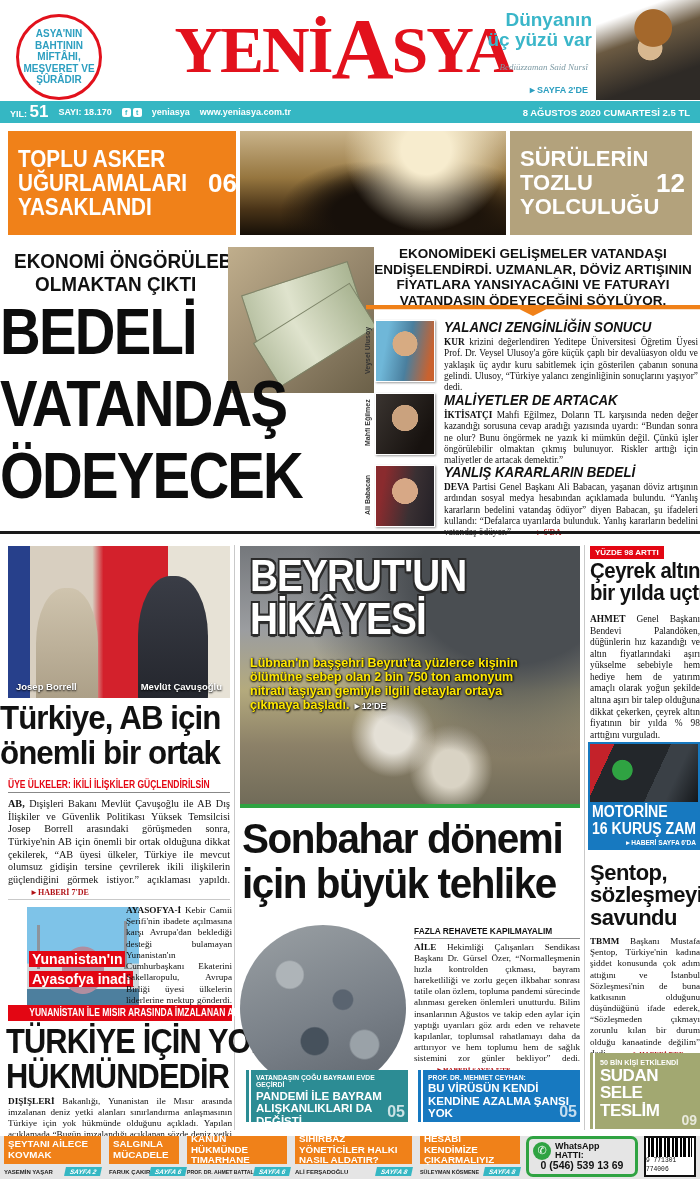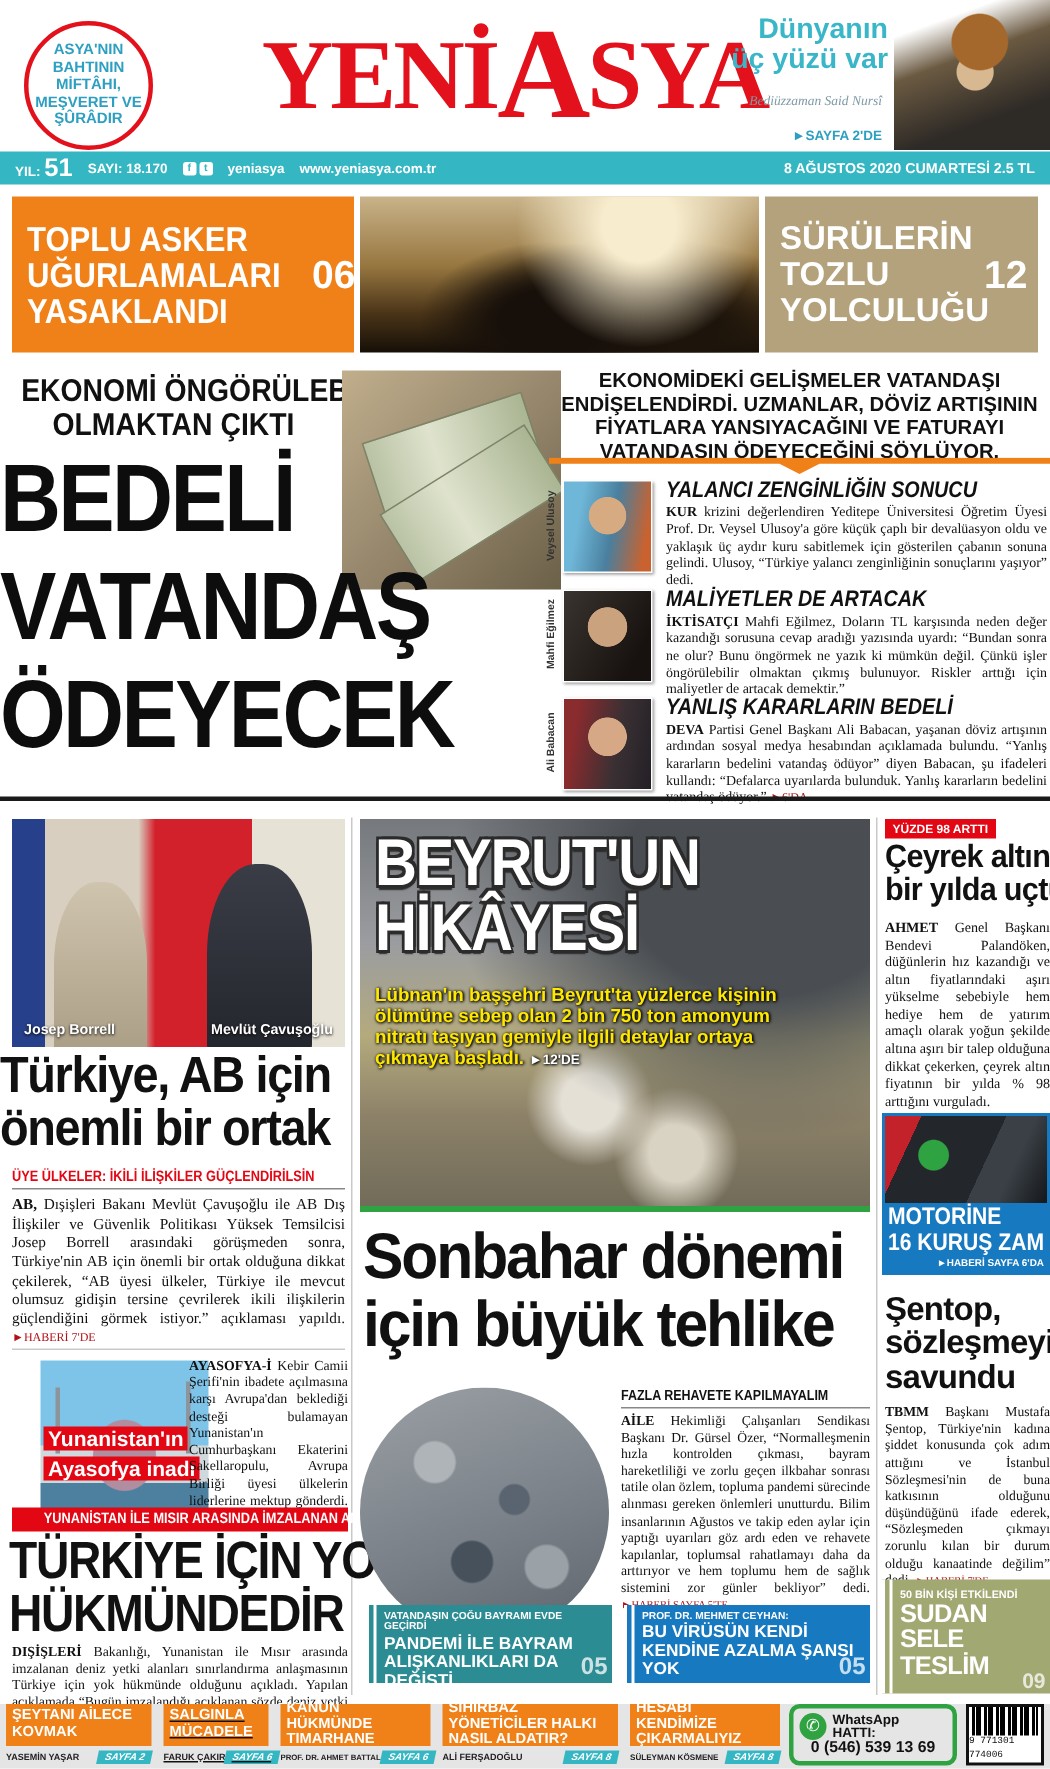--- a/index.html
+++ b/index.html
@@ -2,21 +2,21 @@
 <html><head>
 <meta charset="utf-8">
 <style>
   html,body{margin:0;padding:0;background:#e8e8e8;}
   #page{position:relative;width:700px;height:1179px;background:#fff;overflow:hidden;
         font-family:"Liberation Sans",sans-serif;color:#111;}
   .abs{position:absolute;}
   .cond{display:inline-block;transform:scaleX(.88);transform-origin:0 50%;white-space:nowrap;}
   .condc{display:inline-block;transform:scaleX(.9);transform-origin:50% 50%;white-space:nowrap;}
   .serif{font-family:"Liberation Serif",serif;text-align:justify;}
-  .ref{color:#b11217;font-weight:normal;font-size:8px;white-space:nowrap;}
+  .ref{color:#b11217;font-weight:bold;font-size:8px;white-space:nowrap;margin-left:22px;}
   
   .badge{left:16px;top:14px;width:86px;height:86px;border:3px solid #e2111c;border-radius:50%;
          display:flex;align-items:center;justify-content:center;text-align:center;
          color:#2d9fc0;font-weight:bold;font-size:10px;line-height:1.15;padding:4px;box-sizing:border-box;}
   .masthead{left:108px;top:6px;width:470px;text-align:center;color:#e2111c;
             font-family:"Liberation Serif",serif;font-weight:bold;letter-spacing:-2px;line-height:1;}
   .masthead .l1{font-size:66px;}
   .masthead .l2{font-size:86px;vertical-align:-6px;}
   .promo-title{right:108px;top:10px;width:110px;text-align:right;color:#3ab6c9;font-weight:bold;font-size:19px;line-height:1.05;}
   .promo-author{right:112px;top:62px;width:110px;text-align:right;color:#7d9aa4;font-style:italic;
@@ -324,21 +324,21 @@
   </div>
 
   <div class="abs foot">
     <div class="teaser" style="left:4px;width:97px;">
       <div class="tbox">ŞEYTANI AİLECE KOVMAK</div>
       <div class="trow">
           <span class="tauthor">YASEMİN YAŞAR</span>
           <span class="tpage">SAYFA 2</span>
         </div>
     </div>
-    <div class="teaser" style="left:109px;width:70px;text-decoration:underline;">
+    <div class="teaser" style="left:109px;width:70px;">
       <div class="tbox">SALGINLA MÜCADELE</div>
       <div class="trow">
           <span class="tauthor">FARUK ÇAKIR</span>
           <span class="tpage">SAYFA 6</span>
         </div>
     </div>
     <div class="teaser" style="left:187px;width:100px;">
       <div class="tbox">KANUN HÜKMÜNDE TIMARHANE</div>
       <div class="trow">
           <span class="tauthor" style="font-size:5.2px;">PROF. DR. AHMET BATTAL</span>

